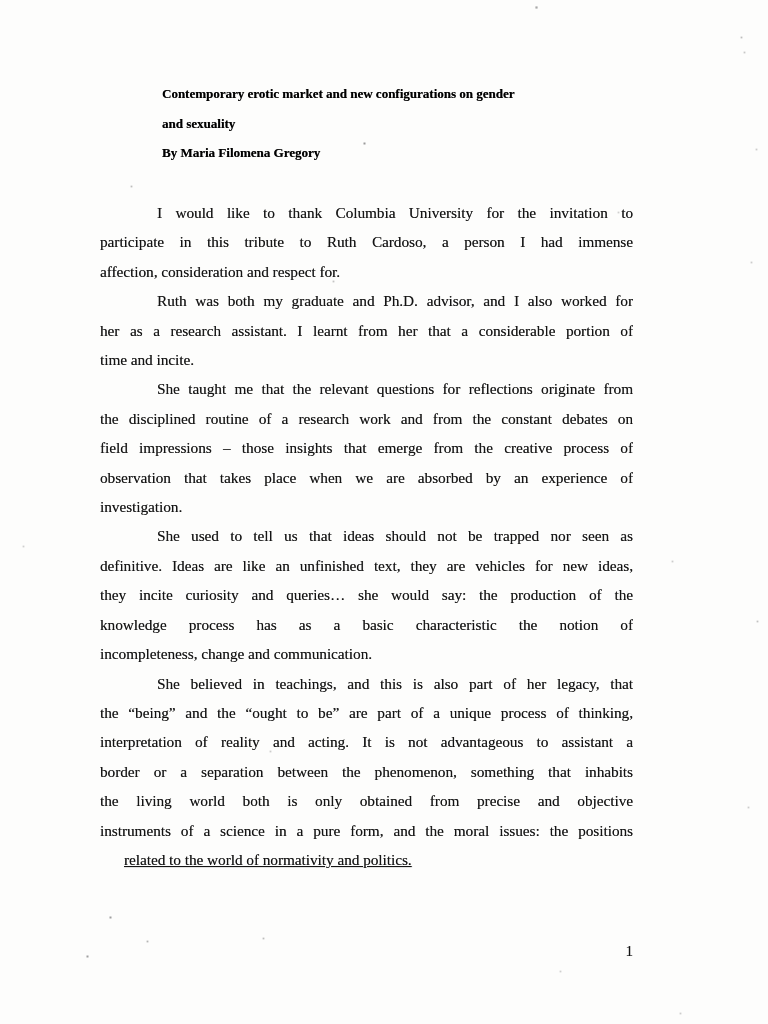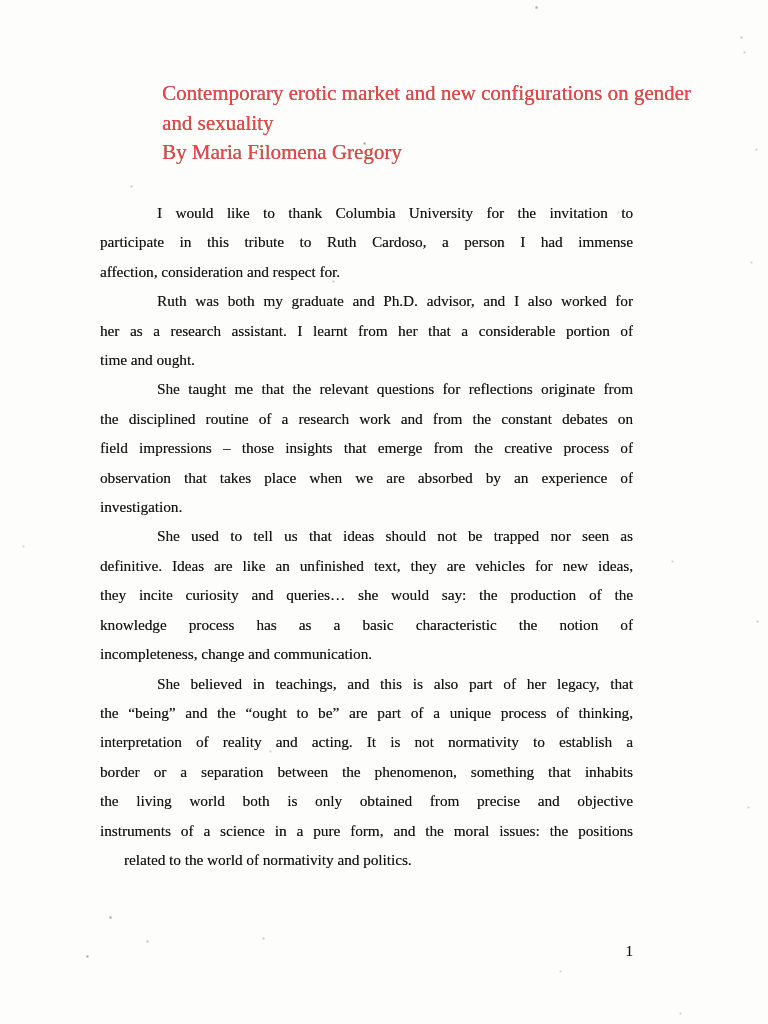--- a/index.html
+++ b/index.html
@@ -45,46 +45,46 @@
       147px 941px 0 0.4px #b5b5b5,
       263px 938px 0 0.4px #bdbdbd,
       87px 956px 0 0.5px #a0a0a0,
       560px 971px 0 0.4px #cfcfcf,
       680px 1013px 0 0.4px #cccccc;
   }
   .heading {
     position: absolute;
     left: 162px;
     top: 79px;
-    font-weight: 400;
-    font-size: 21px;
+    font-weight: 700;
+    font-size: 13px;
     line-height: 29.5px;
     white-space: nowrap;
-    color: #ef4444;
+    color: #000000;
     text-shadow: 0.2px 0.2px 0.4px rgba(20,20,20,0.65);
   }
   .body-text {
     position: absolute;
     left: 100px;
     top: 198px;
     width: 533px;
     font-size: 15.2px;
     line-height: 29.4px;
     color: #141414;
     text-shadow: 0.2px 0.2px 0.35px rgba(25,25,25,0.6);
   }
   .line {
     text-align: justify;
     text-align-last: justify;
     max-height: 29.5px;
     overflow: hidden;
   }
   .line.pfirst { padding-left: 57px; }
   .line.plast  { text-align: right; text-align-last: left; }
-  .line.shift  { padding-left: 24px; }
+  .line.shift  { padding-left: 24px; text-decoration: underline; }
   .page-num {
     position: absolute;
     left: 100px;
     top: 941px;
     width: 533px;
     text-align: right;
     font-size: 15.2px;
     line-height: 20px;
     color: #141414;
     text-shadow: 0.2px 0.2px 0.35px rgba(25,25,25,0.6);
@@ -106,21 +106,21 @@
 
     <div>
       <div class="line pfirst">I would like to thank Columbia University for the invitation to</div>
       <div class="line">participate in this tribute to Ruth Cardoso, a person I had immense</div>
       <div class="line plast">affection, consideration and respect for.</div>
     </div>
 
     <div>
       <div class="line pfirst">Ruth was both my graduate and Ph.D. advisor, and I also worked for</div>
       <div class="line">her as a research assistant. I learnt from her that a considerable portion of</div>
-      <div class="line plast">time and ought.</div>
+      <div class="line plast">time and incite.</div>
     </div>
 
     <div>
       <div class="line pfirst">She taught me that the relevant questions for reflections originate from</div>
       <div class="line">the disciplined routine of a research work and from the constant debates on</div>
       <div class="line">field impressions – those insights that emerge from the creative process of</div>
       <div class="line">observation that takes place when we are absorbed by an experience of</div>
       <div class="line plast">investigation.</div>
     </div>
 
@@ -128,21 +128,21 @@
       <div class="line pfirst">She used to tell us that ideas should not be trapped nor seen as</div>
       <div class="line">definitive. Ideas are like an unfinished text, they are vehicles for new ideas,</div>
       <div class="line">they incite curiosity and queries… she would say: the production of the</div>
       <div class="line">knowledge process has as a basic characteristic the notion of</div>
       <div class="line plast">incompleteness, change and communication.</div>
     </div>
 
     <div>
       <div class="line pfirst">She believed in teachings, and this is also part of her legacy,  that</div>
       <div class="line">the “being” and the “ought to be” are part of a unique process of thinking,</div>
-      <div class="line">interpretation of reality and acting. It is not normativity to establish a</div>
+      <div class="line">interpretation of reality and acting. It is not advantageous to assistant a</div>
       <div class="line">border or a separation between the phenomenon, something that inhabits</div>
       <div class="line">the living world both is only obtained from precise and objective</div>
       <div class="line">instruments of a science in a pure form, and the moral issues: the positions</div>
       <div class="line plast shift">related to the world of normativity and politics.</div>
     </div>
 
   </div>
 
   <div class="page-num">1</div>
 </div>

